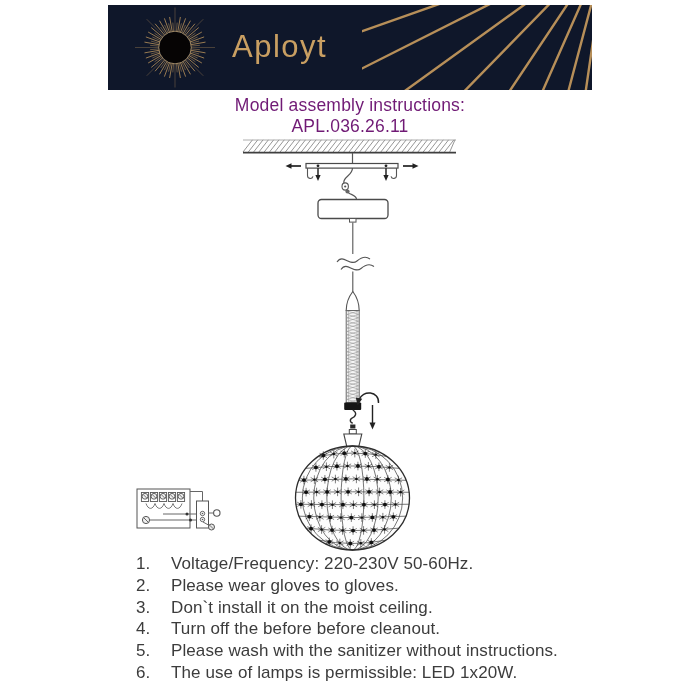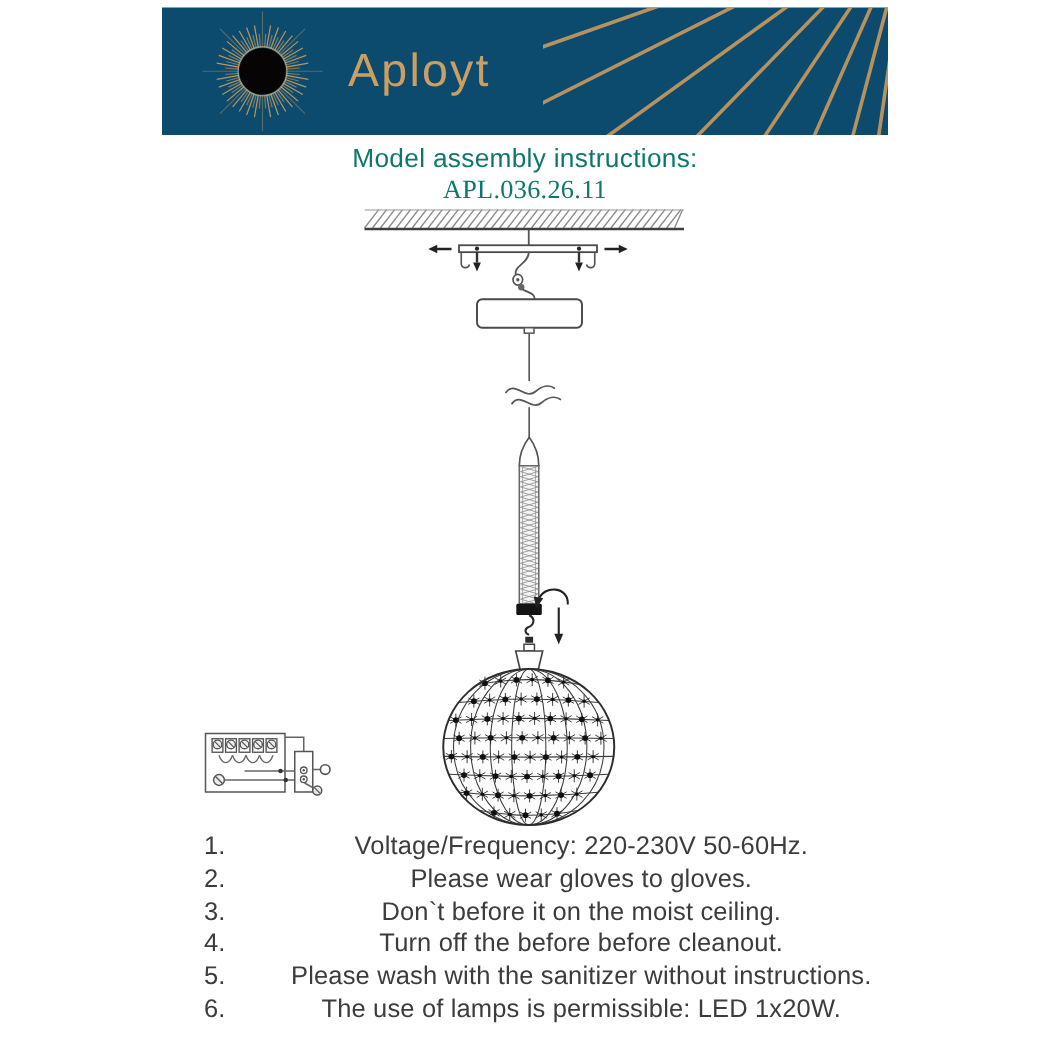--- a/index.html
+++ b/index.html
@@ -2,36 +2,36 @@
 <html><head>
 <meta charset="utf-8">
 <style>
   html,body{margin:0;padding:0;}
   body{
     width:700px;height:700px;position:relative;background:#ffffff;
     font-family:"Liberation Sans", sans-serif;overflow:hidden;
   }
   .banner{
     position:absolute;left:108px;top:5px;width:484px;height:85px;
-    background:#0c4a6e;overflow:hidden;
+    background:#0f172a;overflow:hidden;
   }
   .brand{
     position:absolute;left:124px;top:25px;font-size:31px;line-height:34px;
     color:#c99f62;letter-spacing:1.5px;font-weight:400;
   }
   .logo-svg{position:absolute;left:0;top:0;}
   .corner-svg{position:absolute;right:0;top:0;}
   .title-line{
     position:absolute;left:0;right:0;text-align:center;
-    font-size:17.5px;color:#0f766e;letter-spacing:0.2px;
+    font-size:17.5px;color:#701a75;letter-spacing:0.2px;
   }
   .t1{top:95px;}
-  .t2{top:116px;font-family:Liberation Serif, serif;}
+  .t2{top:116px;}
   .diagram{position:absolute;left:100px;top:130px;}
-  .instructions{position:absolute;left:134px;top:553px;width:470px;text-align:center;}
+  .instructions{position:absolute;left:134px;top:553px;width:470px;}
   .instructions ol{margin:0;padding:0;list-style:none;counter-reset:li;}
   .instructions li{
     counter-increment:li;position:relative;padding-left:37px;
     font-size:17px;line-height:21.8px;color:#3c3c3c;letter-spacing:0.1px;
   }
   .instructions li::before{
     content:counter(li) ".";position:absolute;left:2px;top:0;color:#3c3c3c;
   }
 </style>
 </head>
@@ -620,18 +620,18 @@
       <circle cx="211.5" cy="527" r="3" fill="#e8e8e8" stroke="#555555" stroke-width="1"></circle>
       <line x1="209.6" y1="525.1" x2="213.4" y2="528.9" stroke="#555555" stroke-width="0.8"></line>
     </g>
   </g>
 </svg>
 
 <div class="instructions">
   <ol>
     <li>Voltage/Frequency: 220-230V 50-60Hz.</li>
     <li>Please wear gloves to gloves.</li>
-    <li>Don`t before it on the moist ceiling.</li>
+    <li>Don`t install it on the moist ceiling.</li>
     <li>Turn off the before before cleanout.</li>
     <li>Please wash with the sanitizer without instructions.</li>
     <li>The use of lamps is permissible: LED 1x20W.</li>
   </ol>
 </div>
 
 </body></html>

